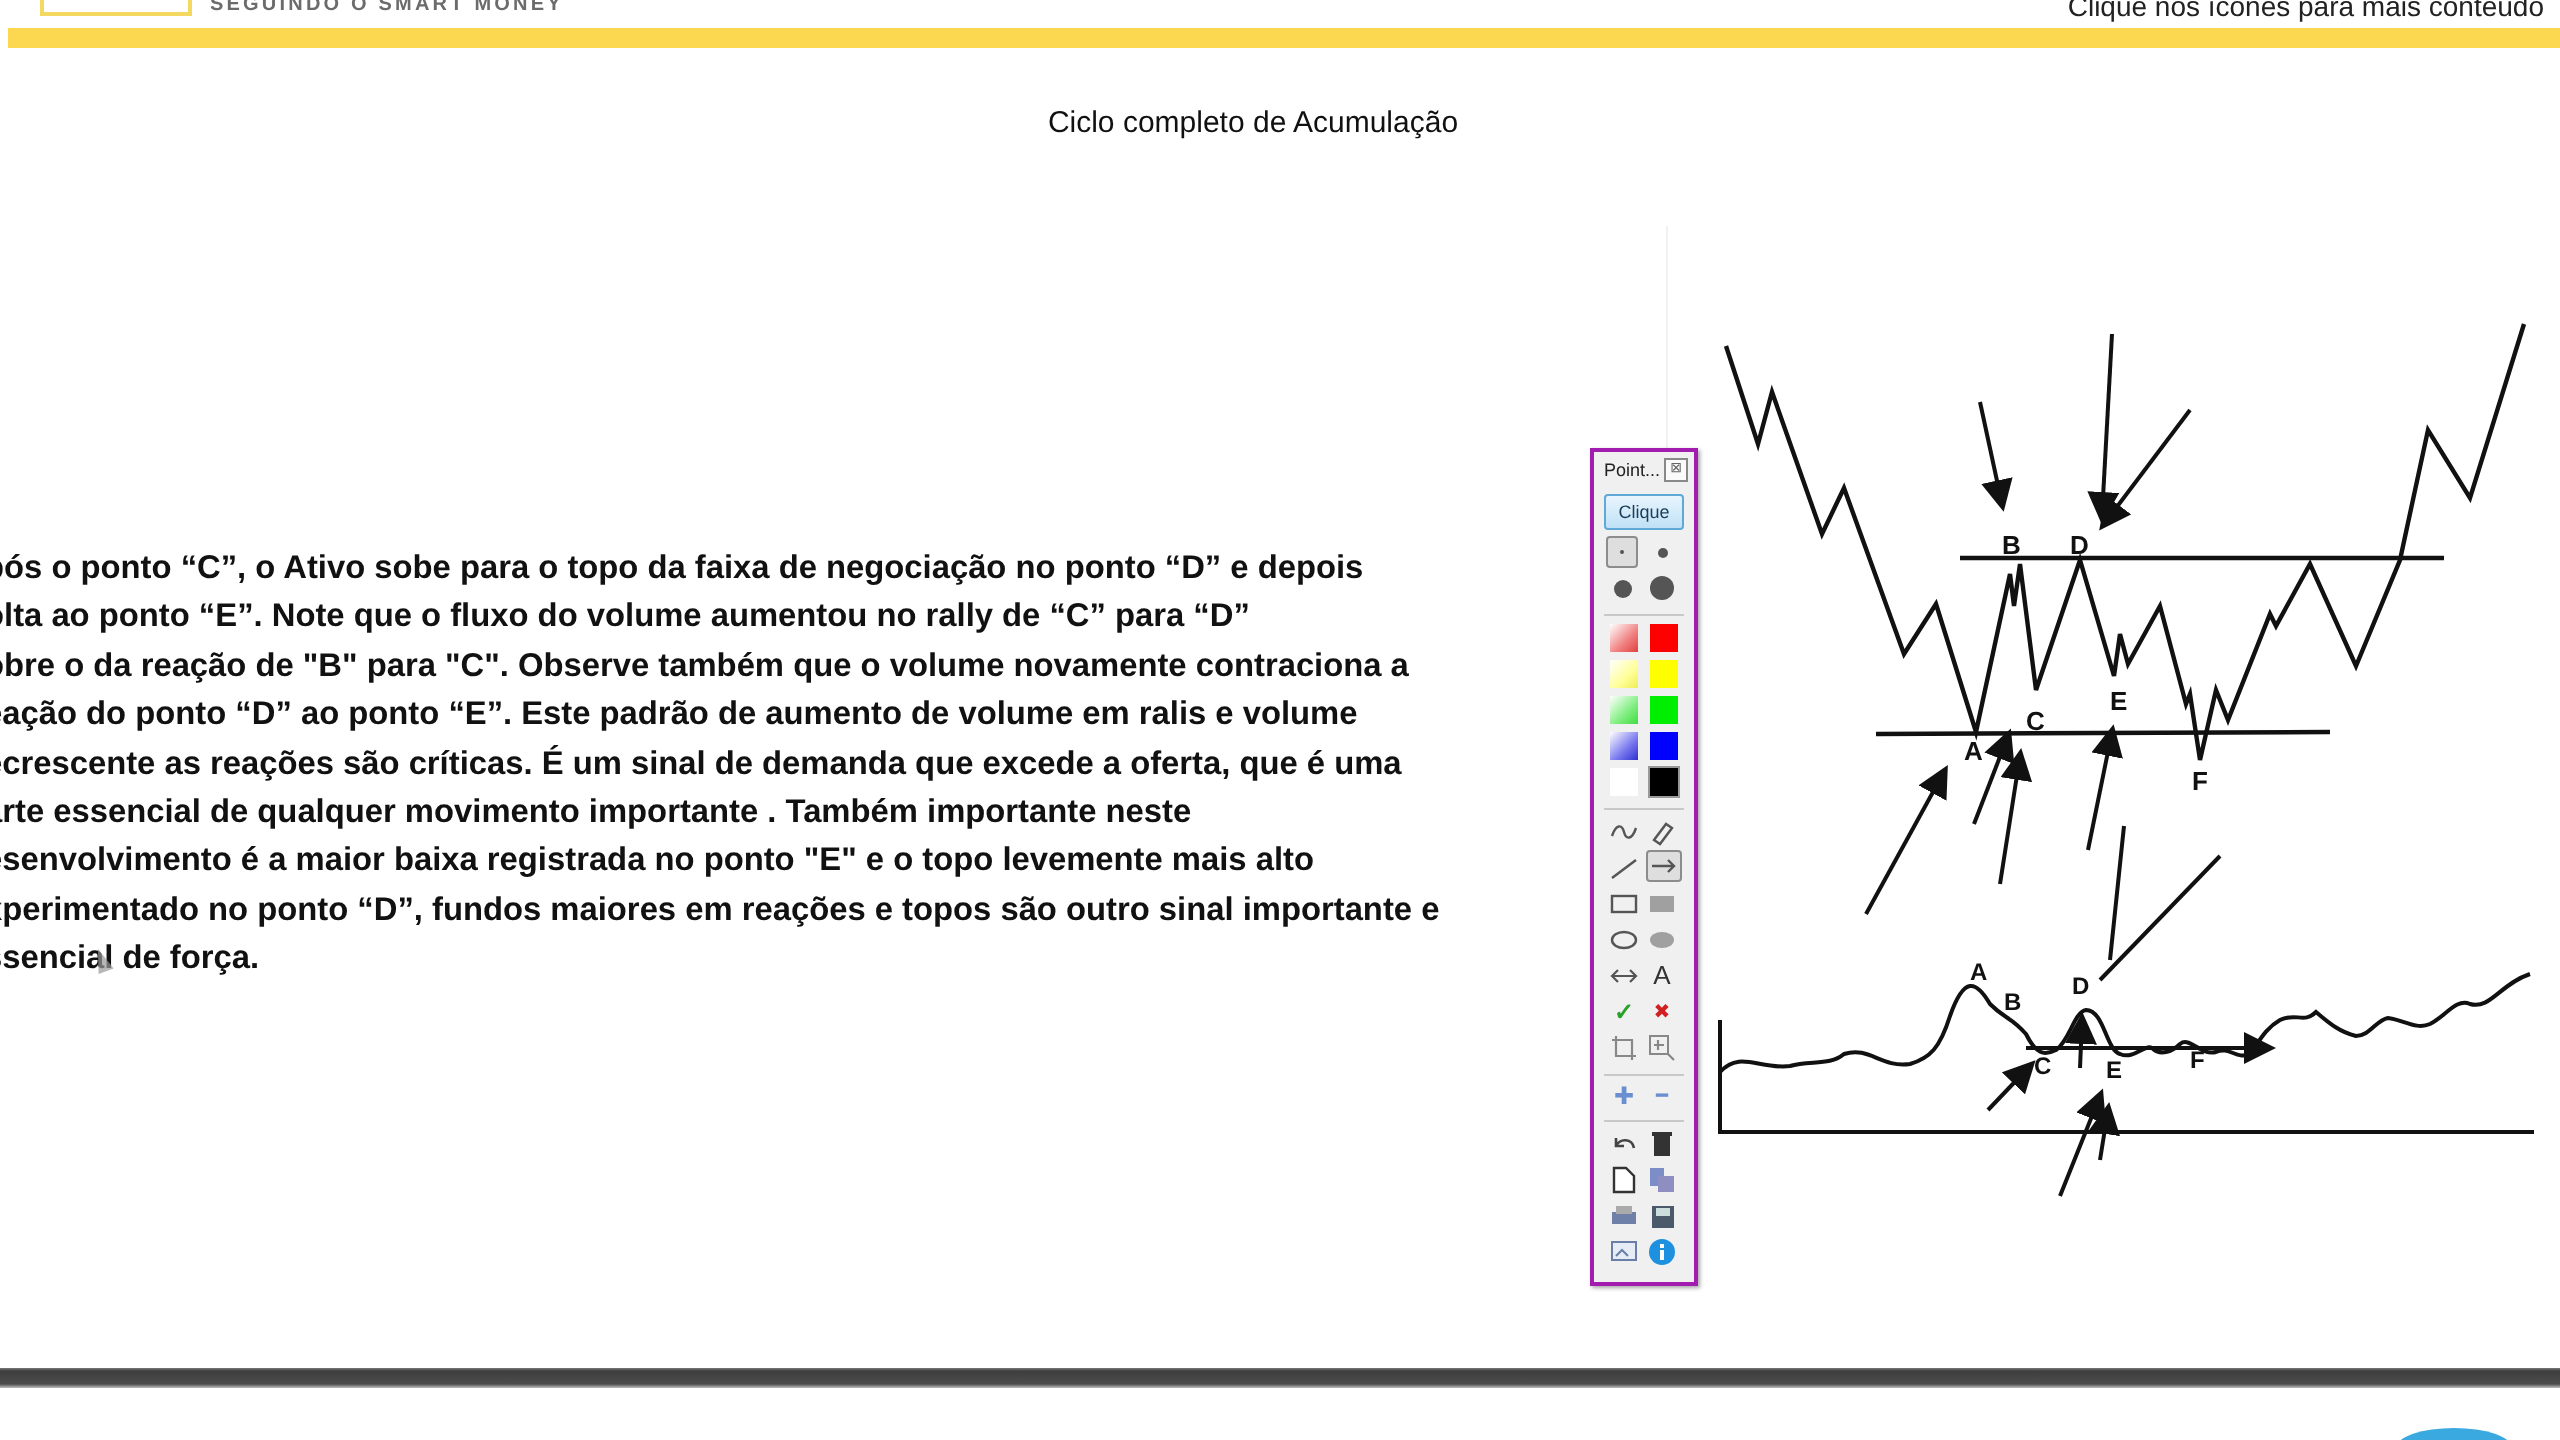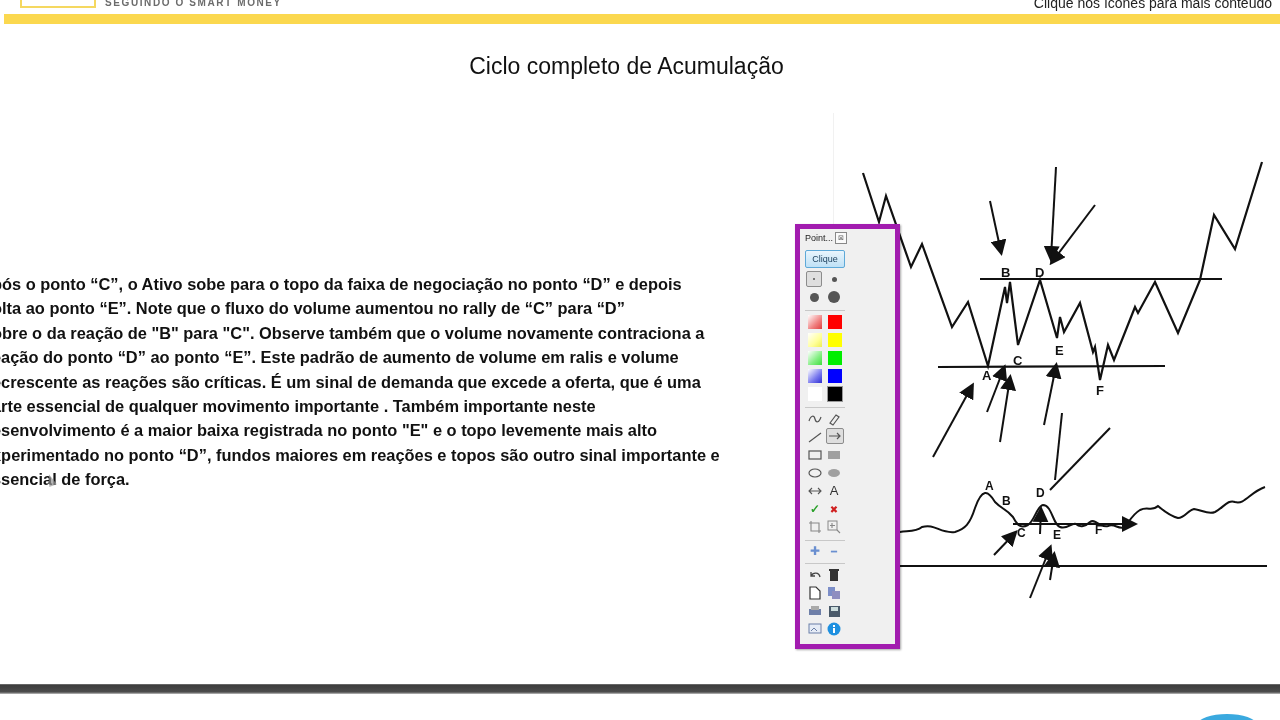--- a/index.html
+++ b/index.html
@@ -5,28 +5,28 @@
   html, body { margin:0; padding:0; }
   body { width:1280px; height:720px; background:#ffffff; position:relative; overflow:hidden;
          font-family:"Liberation Sans", sans-serif; color:#111; }
   .logo-box { position:absolute; left:20px; top:-10px; width:72px; height:16px;
               border:2px solid #f5d860; border-top:none; }
   .tagline { position:absolute; left:105px; top:-3px; font-size:10px; letter-spacing:1.6px;
              color:#6b6b6b; font-weight:bold; white-space:nowrap; }
   .topright { position:absolute; right:8px; top:-5px; font-size:14px; color:#222; white-space:nowrap; }
   .yellow-bar { position:absolute; left:4px; right:0; top:14px; height:10px; background:#fbd84f; }
   .slide-title { position:absolute; left:0; width:1253px; top:53px; text-align:center;
-                 font-size:23px; color:#111; }
+                 font-size:15px; color:#111; }
   .body-text { position:absolute; left:-8px; top:272px; width:800px; font-size:16.4px;
                font-weight:bold; line-height:24.4px; color:#111; }
   .body-text div { white-space:nowrap; }
   .img-frame { position:absolute; left:833px; top:113px; width:1px; height:520px; background:#f1f1f1; }
   .charts { position:absolute; left:840px; top:140px; }
   .palette { position:absolute; left:795px; top:224px; width:50px; height:415px;
-             background:#f0f0f0; border:5px solid #a21caf; box-shadow:1px 1px 2px rgba(0,0,0,0.35);padding-left:45px; }
+             background:#f0f0f0; border:2px solid #a21caf; box-shadow:1px 1px 2px rgba(0,0,0,0.35); }
   .pal-head { position:absolute; left:0; top:0; width:50px; height:18px; font-size:9px; color:#222; }
   .pal-head span { position:absolute; left:5px; top:4px; }
   .pal-close { position:absolute; right:3px; top:3px; width:10px; height:10px; border:1px solid #888;
                font-size:7px; line-height:10px; text-align:center; color:#666; background:#fafafa; }
   .fertig { position:absolute; left:5px; top:21px; width:38px; height:16px; border:1px solid #5ea9d8;
             border-radius:2px; background:linear-gradient(#e9f5fd,#bfe1f6); font-size:9px;
             text-align:center; line-height:16px; color:#1a3d5a; }
   .pal-btn { position:absolute; width:16px; height:16px; display:flex; align-items:center; justify-content:center; }
   .pal-btn.sel { border:1px solid #8c8c8c; border-radius:2px; background:#dedede; box-sizing:border-box; }
   .sep { position:absolute; left:5px; width:40px; height:1px; background:#c8c8c8; }

